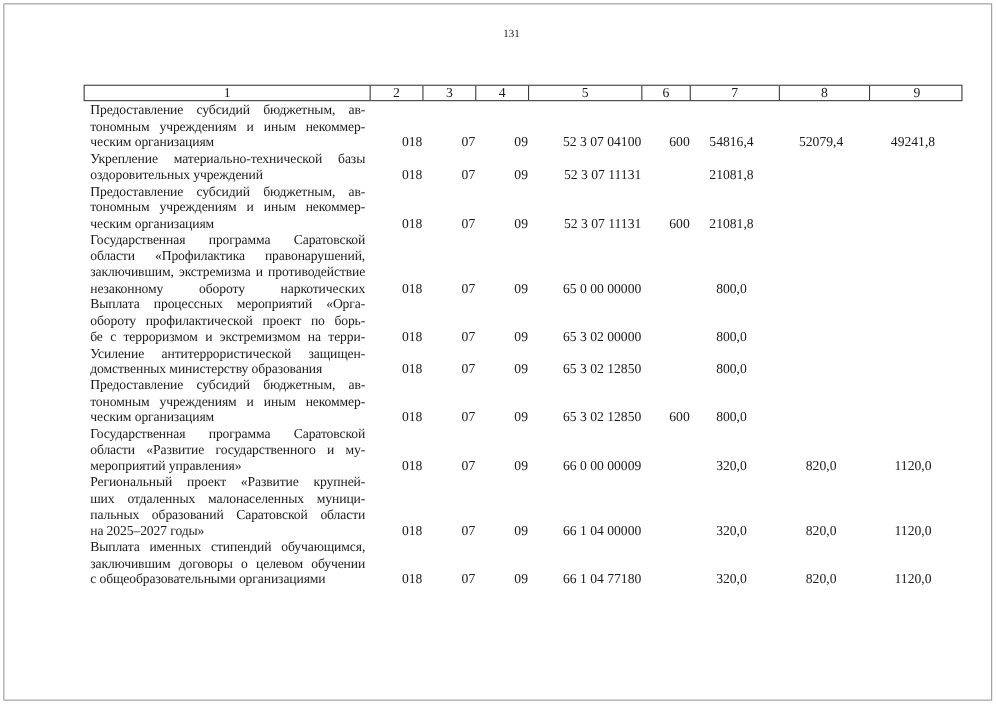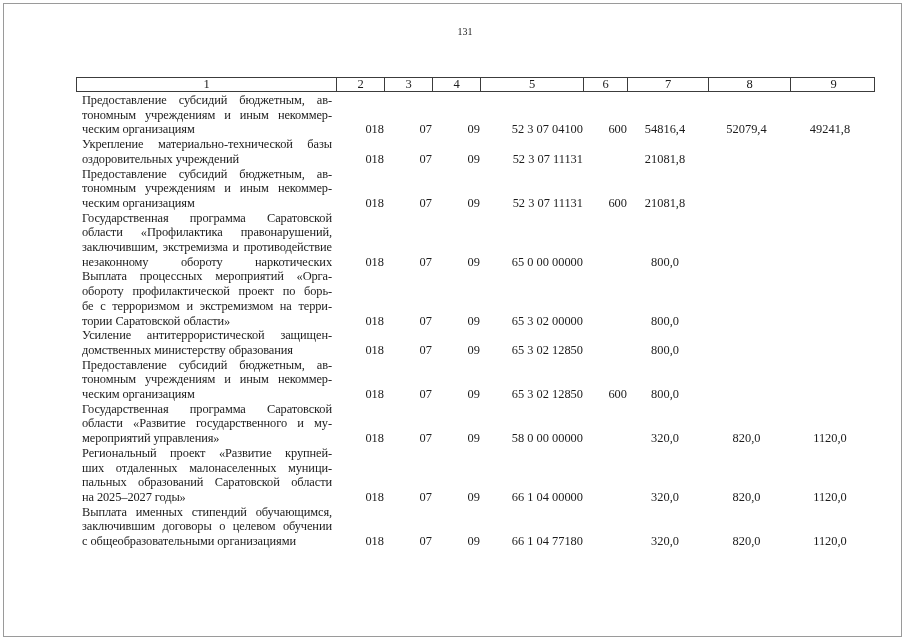--- a/index.html
+++ b/index.html
@@ -212,21 +212,20 @@
           </div>
           <div class="jl">
             <span>бе</span>
             <span>с</span>
             <span>терроризмом</span>
             <span>и</span>
             <span>экстремизмом</span>
             <span>на</span>
             <span>терри-</span>
           </div>
-          <div class="ll">тории Саратовской области»</div>
         </div>
         <div class="cell center">018</div>
         <div class="cell center">07</div>
         <div class="cell center">09</div>
         <div class="cell center">65 3 02 00000</div>
         <div class="cell center"></div>
         <div class="cell right">800,0</div>
         <div class="cell right"></div>
         <div class="cell right"></div>
       </div>
@@ -286,21 +285,21 @@
             <span>«Развитие</span>
             <span>государственного</span>
             <span>и</span>
             <span>му-</span>
           </div>
           <div class="ll">мероприятий управления»</div>
         </div>
         <div class="cell center">018</div>
         <div class="cell center">07</div>
         <div class="cell center">09</div>
-        <div class="cell center">58 0 00 00000</div>
+        <div class="cell center">66 0 00 00009</div>
         <div class="cell center"></div>
         <div class="cell right">320,0</div>
         <div class="cell right">820,0</div>
         <div class="cell right">1120,0</div>
       </div>
       <div class="trow">
         <div class="cell c1">
           <div class="jl">
             <span>Региональный</span>
             <span>проект</span>

